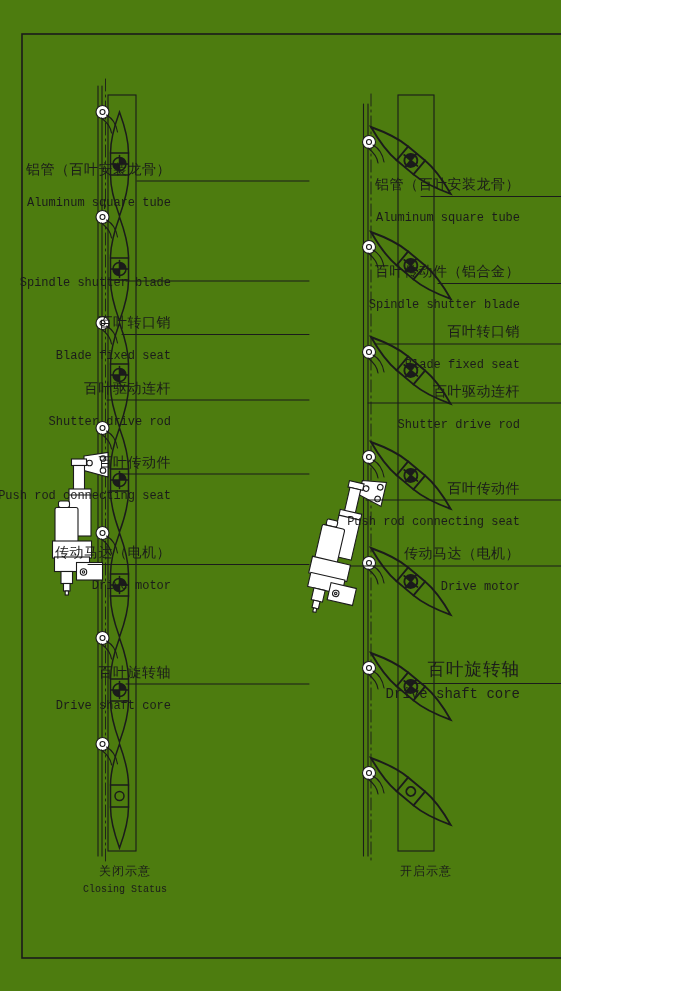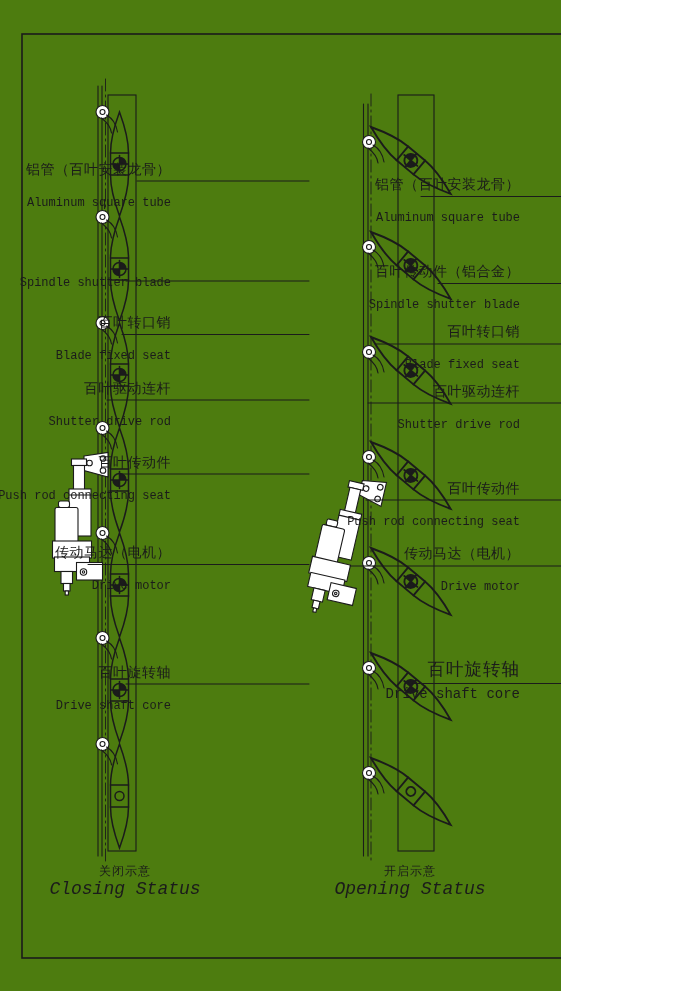--- a/index.html
+++ b/index.html
@@ -10,22 +10,22 @@
   .label .zh{font-size:14px;line-height:20px;letter-spacing:0.5px;
              font-family:"Liberation Serif","DejaVu Serif",serif;}
   .label .en{font-size:12px;line-height:13px;margin-top:17px;
              font-family:"Liberation Mono","DejaVu Sans Mono",monospace;}
   .label.colL{right:390px;}
   .label.colR{right:41px;}
   .label.big .zh{font-size:17.5px;line-height:25px;letter-spacing:1px;}
   .label.big .en{font-size:14px;margin-top:6px;}
   .caption{position:absolute;text-align:center;width:170px;white-space:nowrap;}
   .caption .zh{font-size:12px;line-height:20px;letter-spacing:1px;}
-  .caption .en{font-size:18px;line-height:17px;
-               font-family:"Liberation Mono","DejaVu Sans Mono",monospace;font-style:italic;}
+  .caption .en{font-size:10px;line-height:17px;
+               font-family:"Liberation Mono","DejaVu Sans Mono",monospace;}
 </style>
 </head>
 <body>
 
 <div id="stage">
 
   <svg id="diagram" width="700" height="991" viewBox="0 0 700 991" stroke="#1b1b1b" fill="none" stroke-width="1.1" stroke-linecap="round">
     <defs>
 
       <g id="tgt">
@@ -211,18 +211,17 @@
   </div>
   <div class="label colR big" style="top:657px">
     <div class="zh">百叶旋转轴</div>
     <div class="en">Drive shaft core</div>
   </div>
 
   <div class="caption" style="left:40px;top:861px">
     <div class="zh">关闭示意</div>
     <div class="en">Closing Status</div>
   </div>
-  <div class="caption" style="left:325px;top:861px">
+  <div class="caption" style="left:341px;top:861px">
     <div class="zh">开启示意</div>
-    <div class="en">Opening Status</div>
   </div>
 
 </div>
 
 </body></html>

